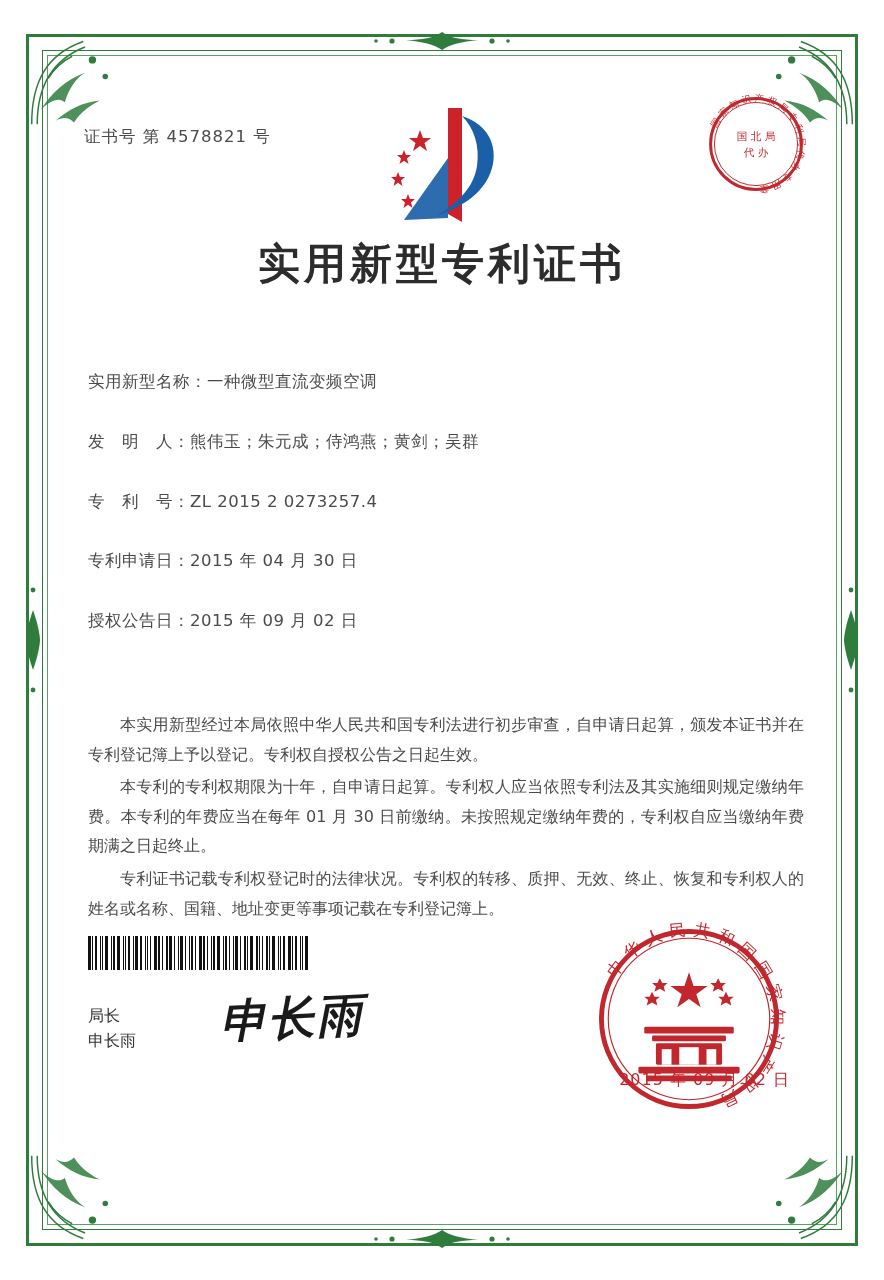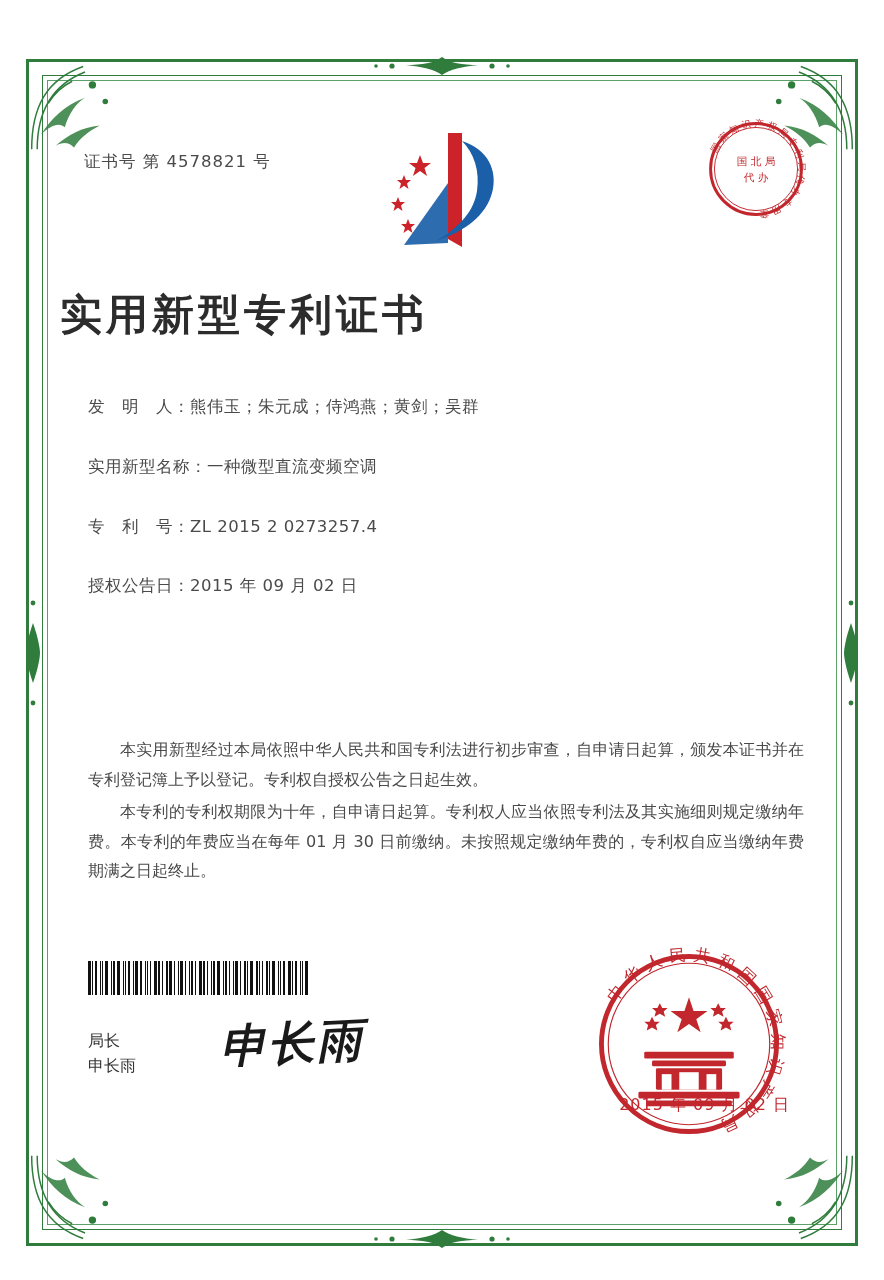--- a/index.html
+++ b/index.html
@@ -13,21 +13,20 @@
     font-family: "DejaVu Sans", "Liberation Sans", sans-serif;
     color: #3f3f3f;
     position: relative;
     overflow: hidden;
   }
 
   
   .page {
     position: absolute;
     inset: 0;
-    margin-top: 25px;
   }
   .border-outer {
     position: absolute;
     left: 26px; top: 34px; right: 26px; bottom: 34px;
     border: 3px solid #2f7c3c;
     box-sizing: border-box;
   }
   .border-inner {
     position: absolute;
     left: 42px; top: 50px; right: 42px; bottom: 50px;
@@ -100,22 +99,22 @@
     right: 10px;
     top: 16px;
     width: 116px;
     height: 116px;
   }
   .stamp-top svg { width:100%; height:100%; display:block; }
 
   .doc-title {
     position: absolute;
     left: 0; right: 0;
-    top: 192px;
-    text-align: left;
+    top: 166px;
+    text-align: center;
     font-family: "DejaVu Serif", "Liberation Serif", serif;
     font-weight: bold;
     font-size: 42px;
     letter-spacing: 4px;
     color: #2c2c2c;
   }
 
   .fields {
     position: absolute;
     left: 28px;
@@ -327,36 +326,40 @@
         </text>
         <text x="60" y="56" text-anchor="middle" font-size="11" fill="#c1272d" font-family="'DejaVu Sans',sans-serif">国 北 局</text>
         <text x="60" y="72" text-anchor="middle" font-size="11" fill="#c1272d" font-family="'DejaVu Sans',sans-serif">代 办</text>
       </svg>
     </div>
 
     <div class="doc-title">实用新型专利证书</div>
 
     <div class="fields">
       <div class="field">
-        <span class="lbl">发　明　人：</span><span class="val">熊伟玉；朱元成；侍鸿燕；黄剑；吴群</span>
+        <span class="lbl">实用新型名称：</span><span class="val">一种微型直流变频空调</span>
       </div>
       <div class="field">
-        <span class="lbl">实用新型名称：</span><span class="val">一种微型直流变频空调</span>
+        <span class="lbl">发　明　人：</span><span class="val">熊伟玉；朱元成；侍鸿燕；黄剑；吴群</span>
       </div>
       <div class="field">
         <span class="lbl">专　利　号：</span><span class="val">ZL 2015 2 0273257.4</span>
       </div>
       <div class="field">
+        <span class="lbl">专利申请日：</span><span class="val">2015 年 04 月 30 日</span>
+      </div>
+      <div class="field">
         <span class="lbl">授权公告日：</span><span class="val">2015 年 09 月 02 日</span>
       </div>
     </div>
 
     <div class="paras">
       <div class="para">本实用新型经过本局依照中华人民共和国专利法进行初步审查，自申请日起算，颁发本证书并在专利登记簿上予以登记。专利权自授权公告之日起生效。</div>
       <div class="para">本专利的专利权期限为十年，自申请日起算。专利权人应当依照专利法及其实施细则规定缴纳年费。本专利的年费应当在每年 01 月 30 日前缴纳。未按照规定缴纳年费的，专利权自应当缴纳年费期满之日起终止。</div>
+      <div class="para">专利证书记载专利权登记时的法律状况。专利权的转移、质押、无效、终止、恢复和专利权人的姓名或名称、国籍、地址变更等事项记载在专利登记簿上。</div>
     </div>
 
     <div class="barcode" id="barcode">
         <i style="width:3px"></i>
         <i style="width:1px;background:transparent"></i>
         <i style="width:1px"></i>
         <i style="width:2px;background:transparent"></i>
         <i style="width:2px"></i>
         <i style="width:3px;background:transparent"></i>
         <i style="width:1px"></i>

